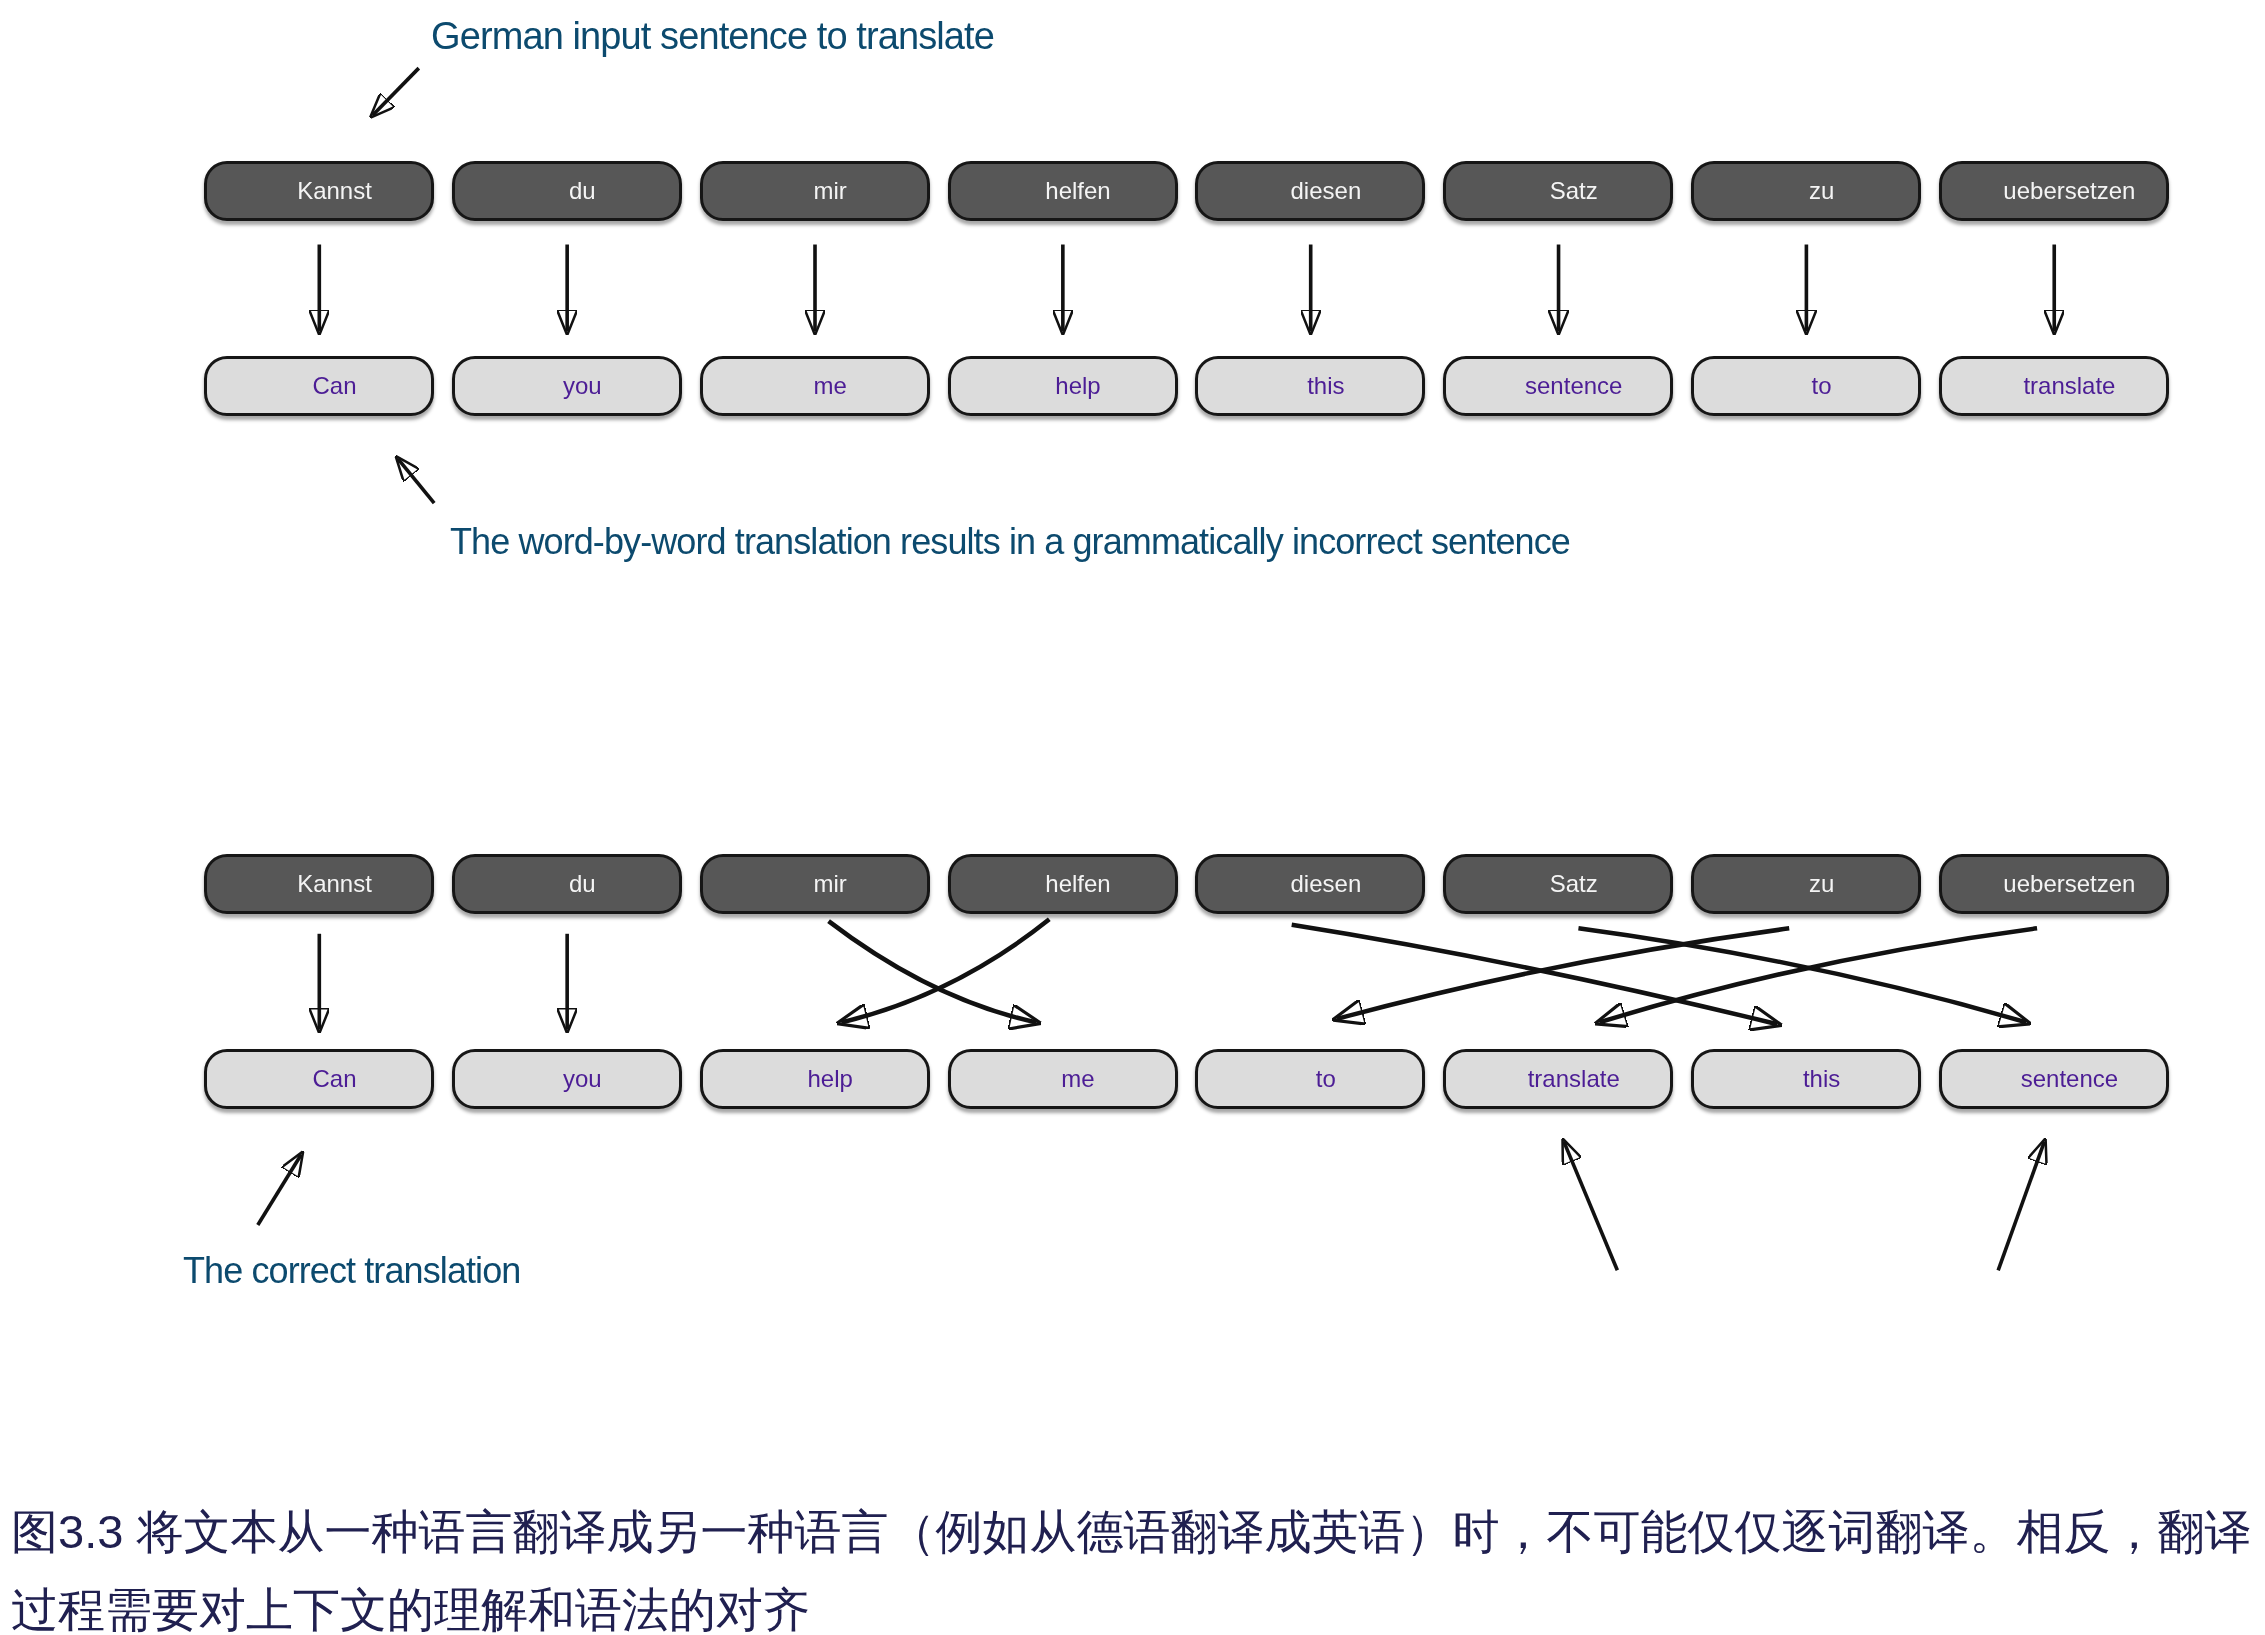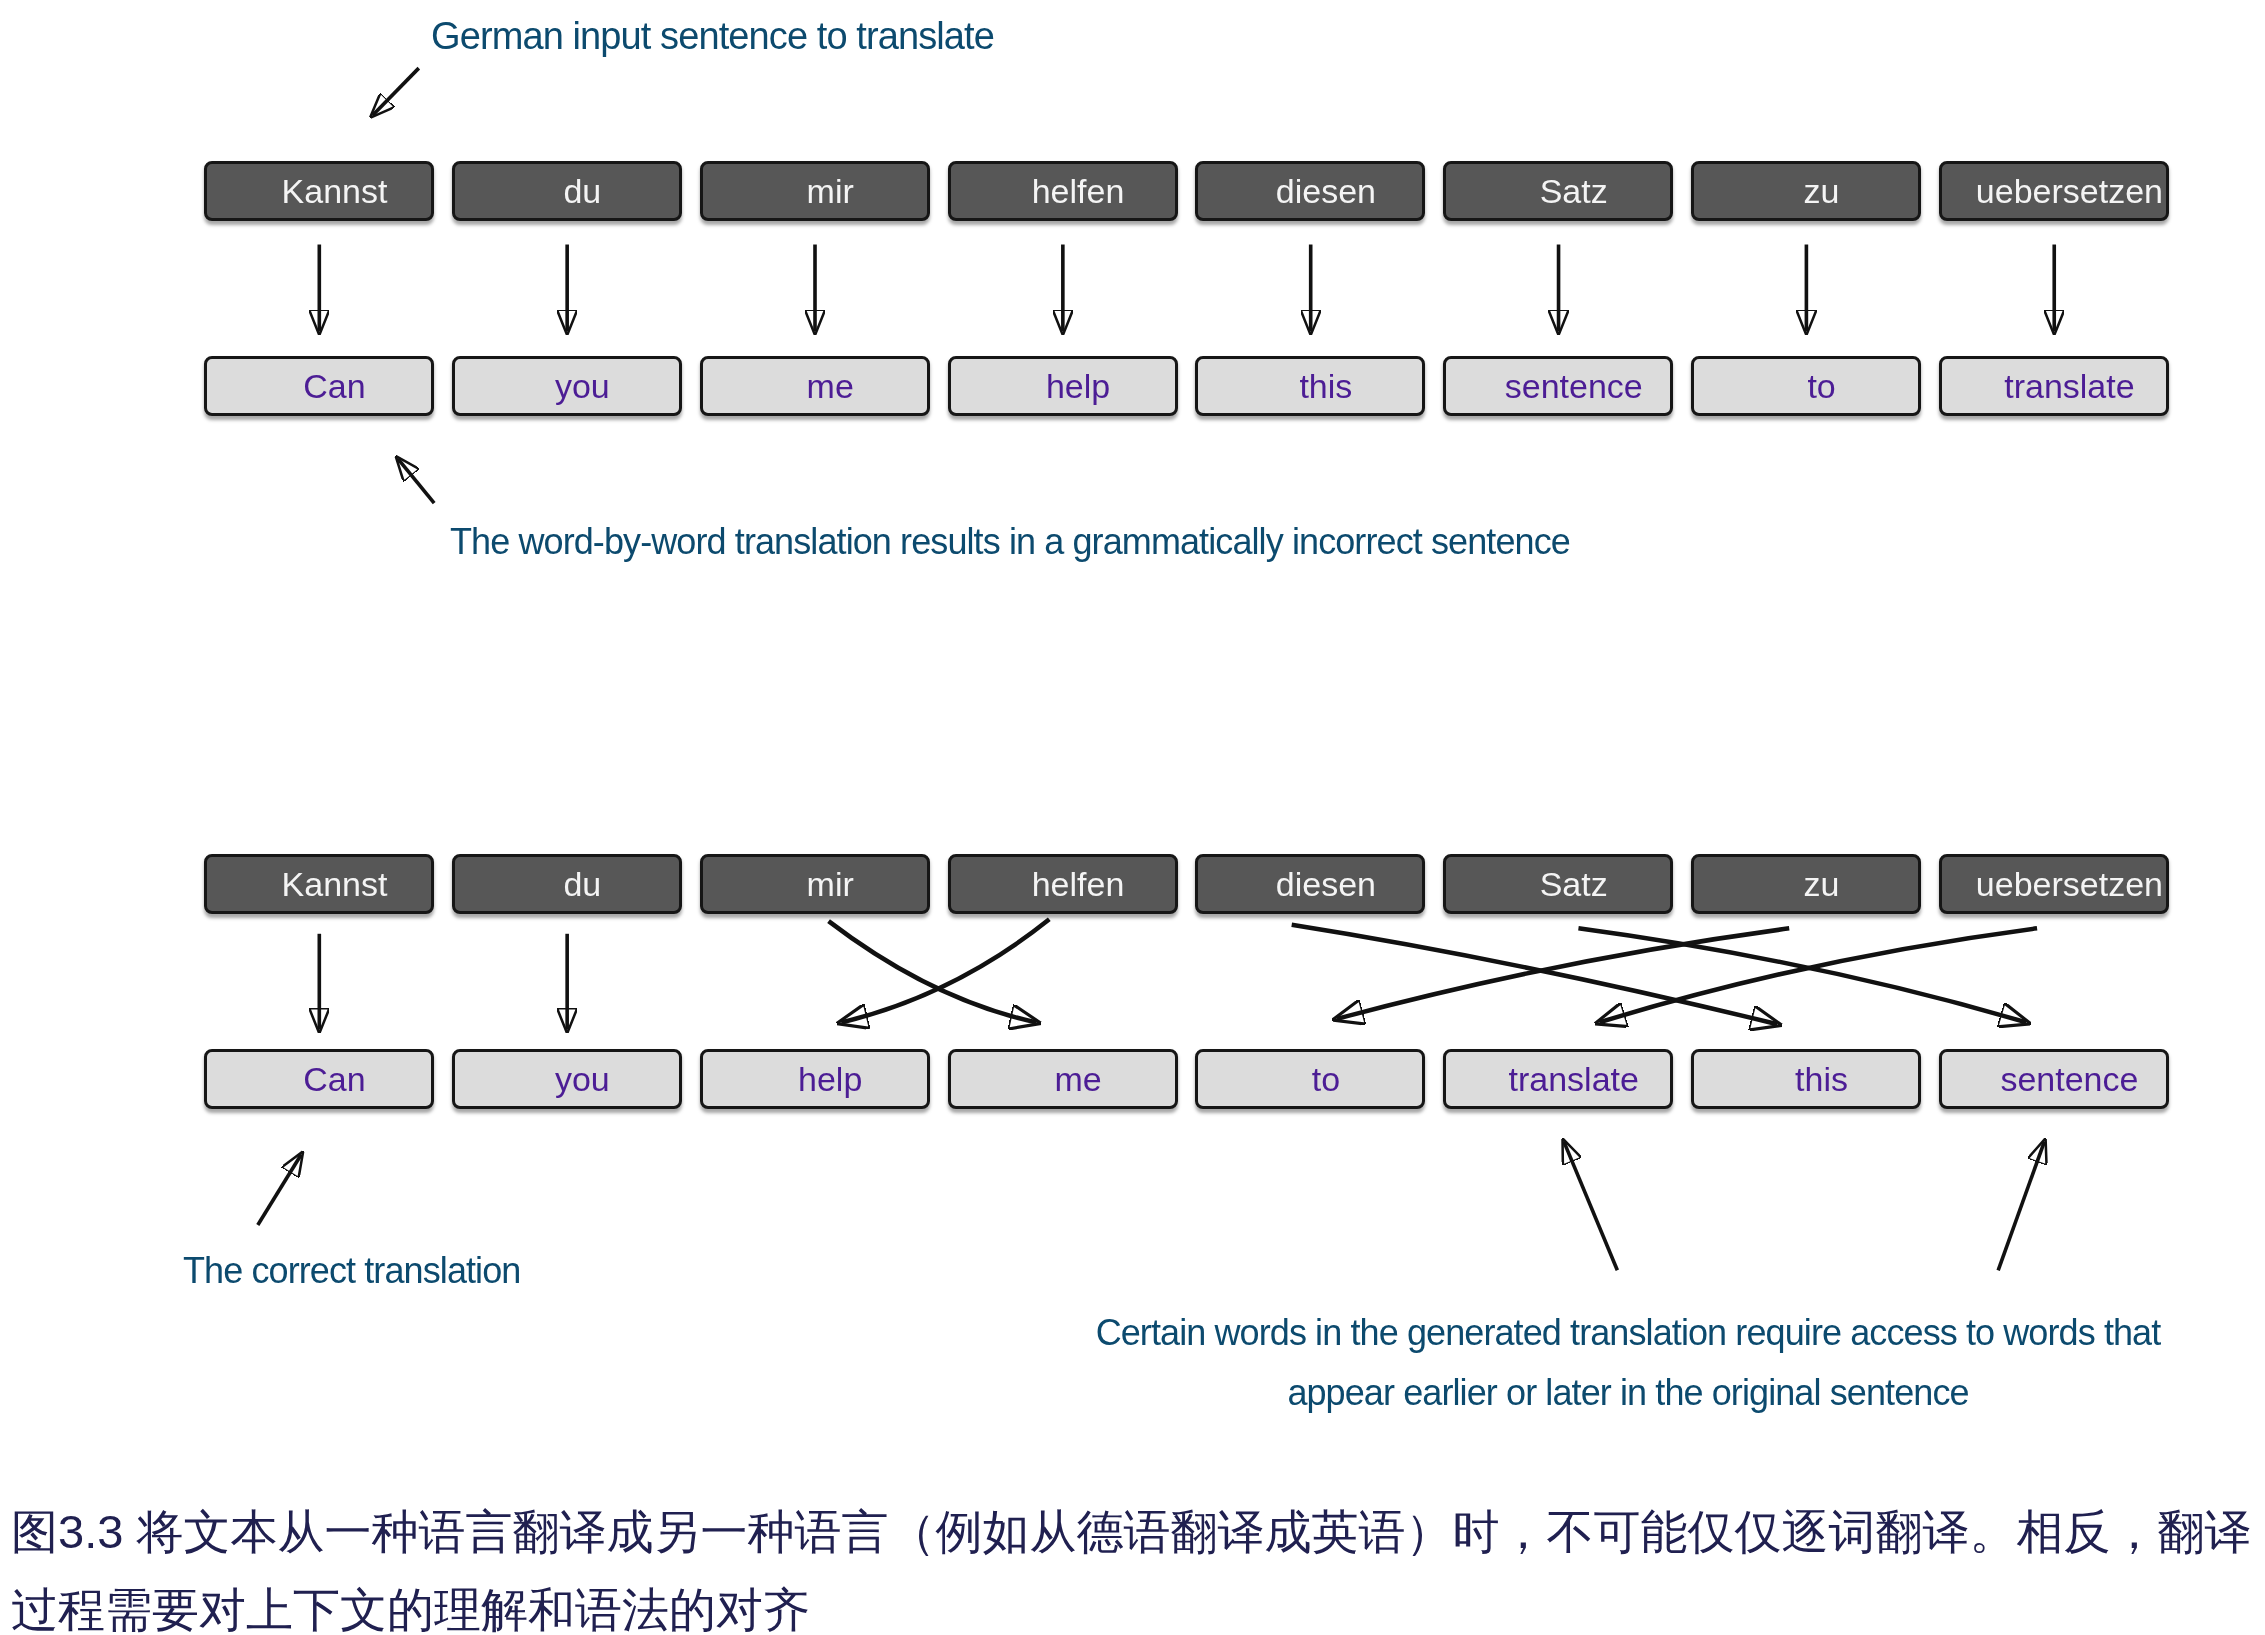--- a/index.html
+++ b/index.html
@@ -13,23 +13,23 @@
   
   .row{
     position:absolute;
     left:204px;width:1965px;
     display:flex;justify-content:space-between;
   }
   .box{
     box-sizing:border-box;
     width:230px;height:60px;
     border:3.6px solid #161616;
-    border-radius:8px;
+    border-radius:23px;
     display:flex;align-items:center;justify-content:center;
-    font-size:34px;
+    font-size:24px;
     box-shadow:0 3.6px 3.6px rgba(0,0,0,0.35);
     letter-spacing:0;
     padding-left:31px;
   }
   .box.dark{background:#575757;color:#f4f4f4;}
   .box.light{background:#dcdcdc;color:#4c1d95;}
   .g1{top:161px;}
   .e1{top:356px;}
   .g2{top:854px;}
   .e2{top:1049px;}
@@ -111,21 +111,20 @@
     <div class="box light">help</div>
     <div class="box light">me</div>
     <div class="box light">to</div>
     <div class="box light">translate</div>
     <div class="box light">this</div>
     <div class="box light">sentence</div>
   </div>
 
   <div class="note note-correct">The correct translation</div>
 
-  <div class="note note-context">Certain words in the generated translation require access to words that appear earlier or later in the original sentence</div>
 
   <svg id="arrows" width="2265" height="1636" viewBox="0 0 2504 1808">
     <defs>
       <marker id="ah" viewBox="0 0 10 8" refX="8.5" refY="4" markerWidth="7" markerHeight="5.6" orient="auto" markerUnits="strokeWidth">
         <path d="M0,0 L10,4 L0,8 z" fill="#111111"></path>
       </marker>
     </defs>
 
     <path class="thin" marker-end="url(#ah)" d="M463,75 L412,127"></path>
 

